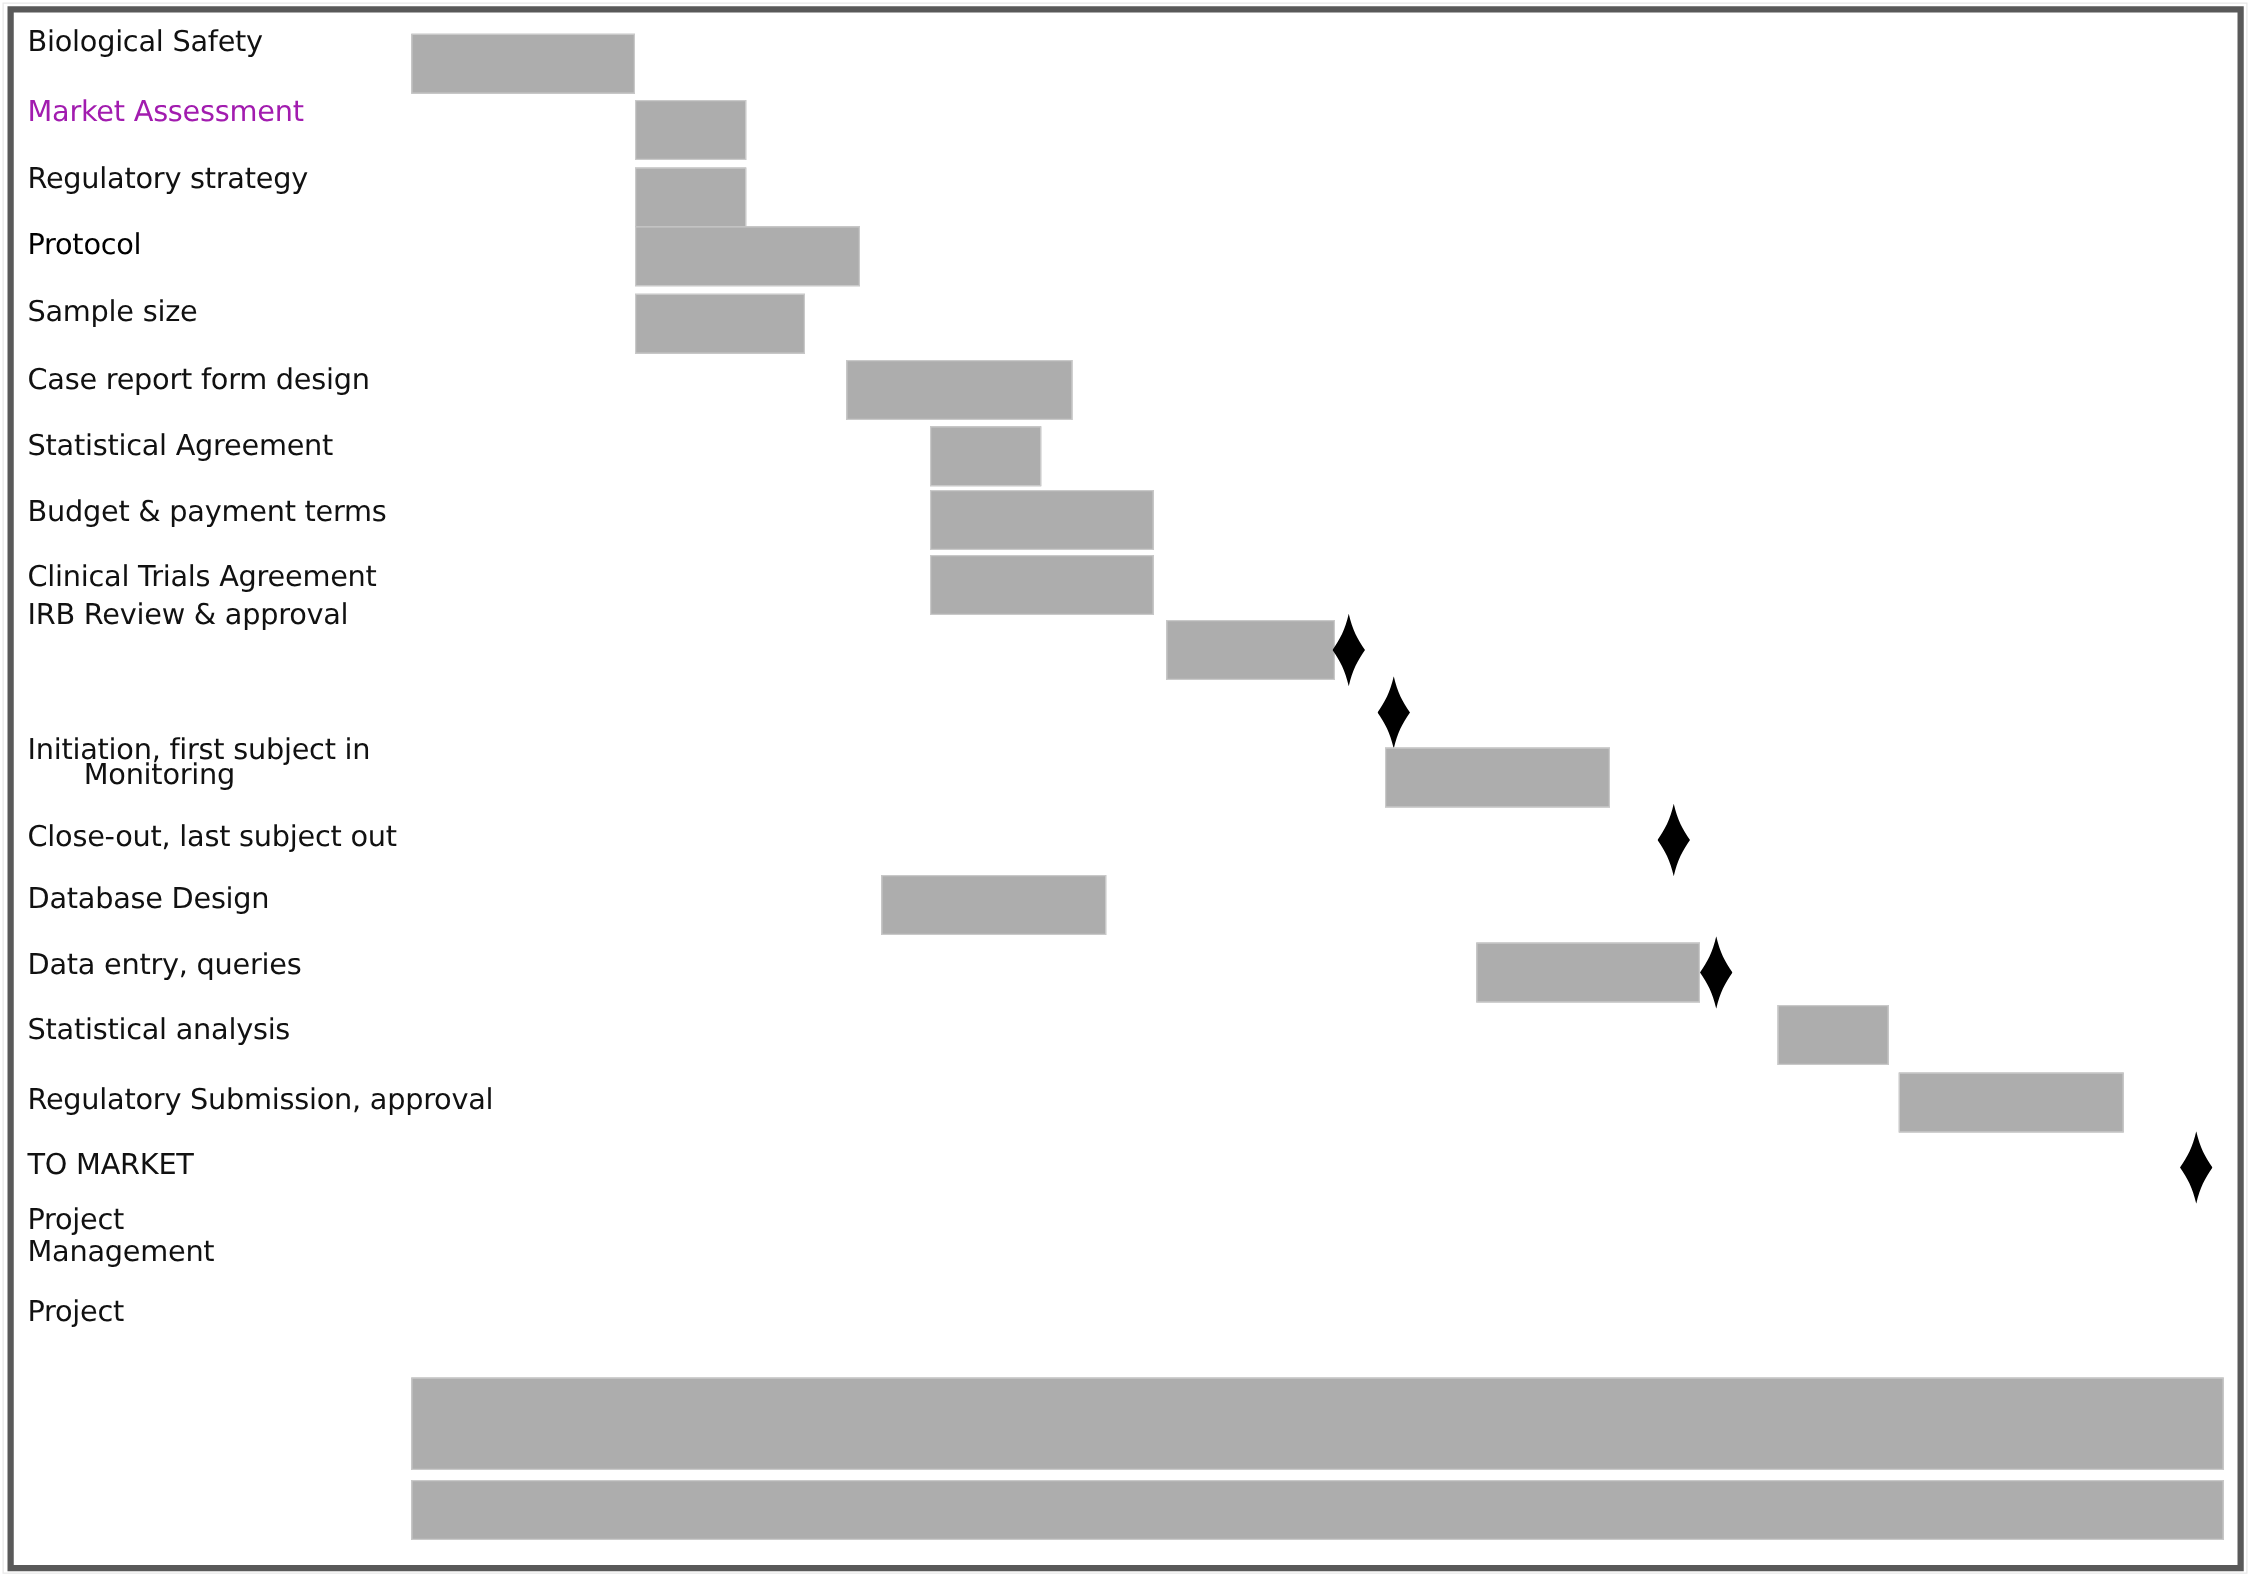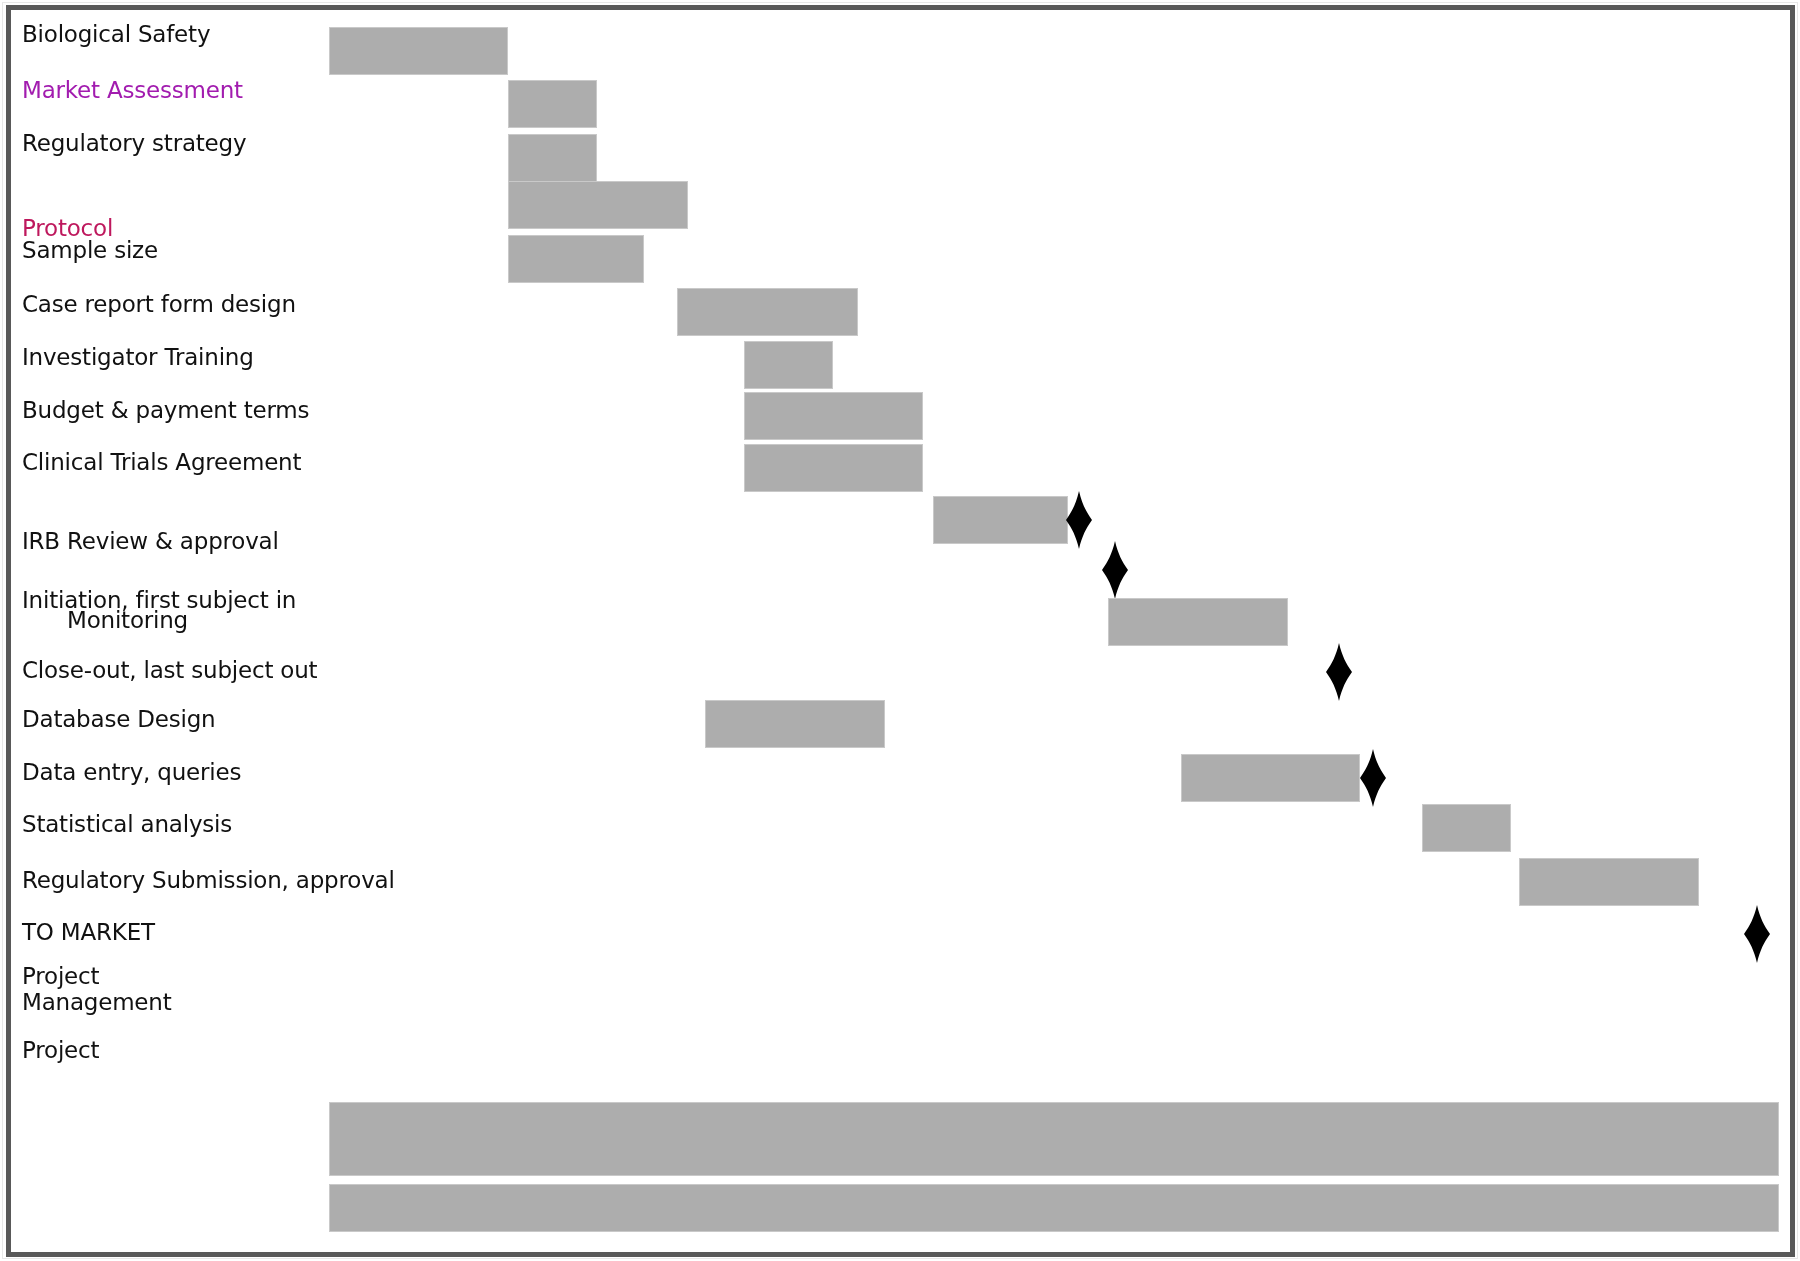--- a/index.html
+++ b/index.html
@@ -90,45 +90,45 @@
       </div>
       <div class="gantt-row" style="top: 0px;">
         <div class="row-label" style="top: 78px; color: #a21caf;">Market Assessment</div>
         <div class="task-bar" style="left: 508px; top: 80px; width: 89px; height: 48px; background: rgb(173, 173, 173); border-color: rgb(201, 201, 201);"></div>
       </div>
       <div class="gantt-row" style="top: 0px;">
         <div class="row-label" style="top: 131px; color: rgb(17, 17, 17);">Regulatory strategy</div>
         <div class="task-bar" style="left: 508px; top: 134px; width: 89px; height: 48px; background: rgb(173, 173, 173); border-color: rgb(201, 201, 201);"></div>
       </div>
       <div class="gantt-row" style="top: 0px;">
-        <div class="row-label" style="top: 184px; color: #be185d; margin-top: 32px;">Protocol</div>
+        <div class="row-label" style="top: 184px; color: #000000;">Protocol</div>
         <div class="task-bar" style="left: 508px; top: 181px; width: 180px; height: 48px; background: rgb(173, 173, 173); border-color: rgb(201, 201, 201);"></div>
       </div>
       <div class="gantt-row" style="top: 0px;">
         <div class="row-label" style="top: 238px; color: rgb(17, 17, 17);">Sample size</div>
         <div class="task-bar" style="left: 508px; top: 235px; width: 136px; height: 48px; background: rgb(173, 173, 173); border-color: rgb(201, 201, 201);"></div>
       </div>
       <div class="gantt-row" style="top: 0px;">
         <div class="row-label" style="top: 292px; color: rgb(17, 17, 17);">Case report form design</div>
         <div class="task-bar" style="left: 677px; top: 288px; width: 181px; height: 48px; background: rgb(173, 173, 173); border-color: rgb(201, 201, 201);"></div>
       </div>
       <div class="gantt-row" style="top: 0px;">
-        <div class="row-label" style="top: 345px; color: rgb(17, 17, 17);">Investigator Training</div>
+        <div class="row-label" style="top: 345px; color: rgb(17, 17, 17);">Statistical Agreement</div>
         <div class="task-bar" style="left: 744px; top: 341px; width: 89px; height: 48px; background: rgb(173, 173, 173); border-color: rgb(201, 201, 201);"></div>
       </div>
       <div class="gantt-row" style="top: 0px;">
         <div class="row-label" style="top: 398px; color: rgb(17, 17, 17);">Budget &amp; payment terms</div>
         <div class="task-bar" style="left: 744px; top: 392px; width: 179px; height: 48px; background: rgb(173, 173, 173); border-color: rgb(201, 201, 201);"></div>
       </div>
       <div class="gantt-row" style="top: 0px;">
         <div class="row-label" style="top: 450px; color: rgb(17, 17, 17);">Clinical Trials Agreement</div>
         <div class="task-bar" style="left: 744px; top: 444px; width: 179px; height: 48px; background: rgb(173, 173, 173); border-color: rgb(201, 201, 201);"></div>
       </div>
       <div class="gantt-row" style="top: 0px;">
-        <div class="row-label" style="top: 529px; color: rgb(17, 17, 17);">IRB Review &amp; approval</div>
+        <div class="row-label" style="top: 480px; color: rgb(17, 17, 17);">IRB Review &amp; approval</div>
         <div class="task-bar" style="left: 933px; top: 496px; width: 135px; height: 48px; background: rgb(173, 173, 173); border-color: rgb(201, 201, 201);"></div>
         <div class="milestone" style="left: 1066px; top: 491px;">
           <svg width="26" height="58" viewBox="0 0 26 58">
             <path d="M 13 0 C 16 13.05 20 20.299999999999997 26 29 C 20 37.7 16 44.95 13 58 C 10 44.95 6 37.7 0 29 C 6 20.299999999999997 10 13.05 13 0 Z" fill="#000000"></path>
           </svg>
         </div>
       </div>
       <div class="gantt-row" style="top: 0px;">
         <div class="row-label" style="top: 556px; color: rgb(17, 17, 17); margin-top: 32px;">Initiation, first subject in</div>
         <div class="milestone" style="left: 1102px; top: 541px;">

